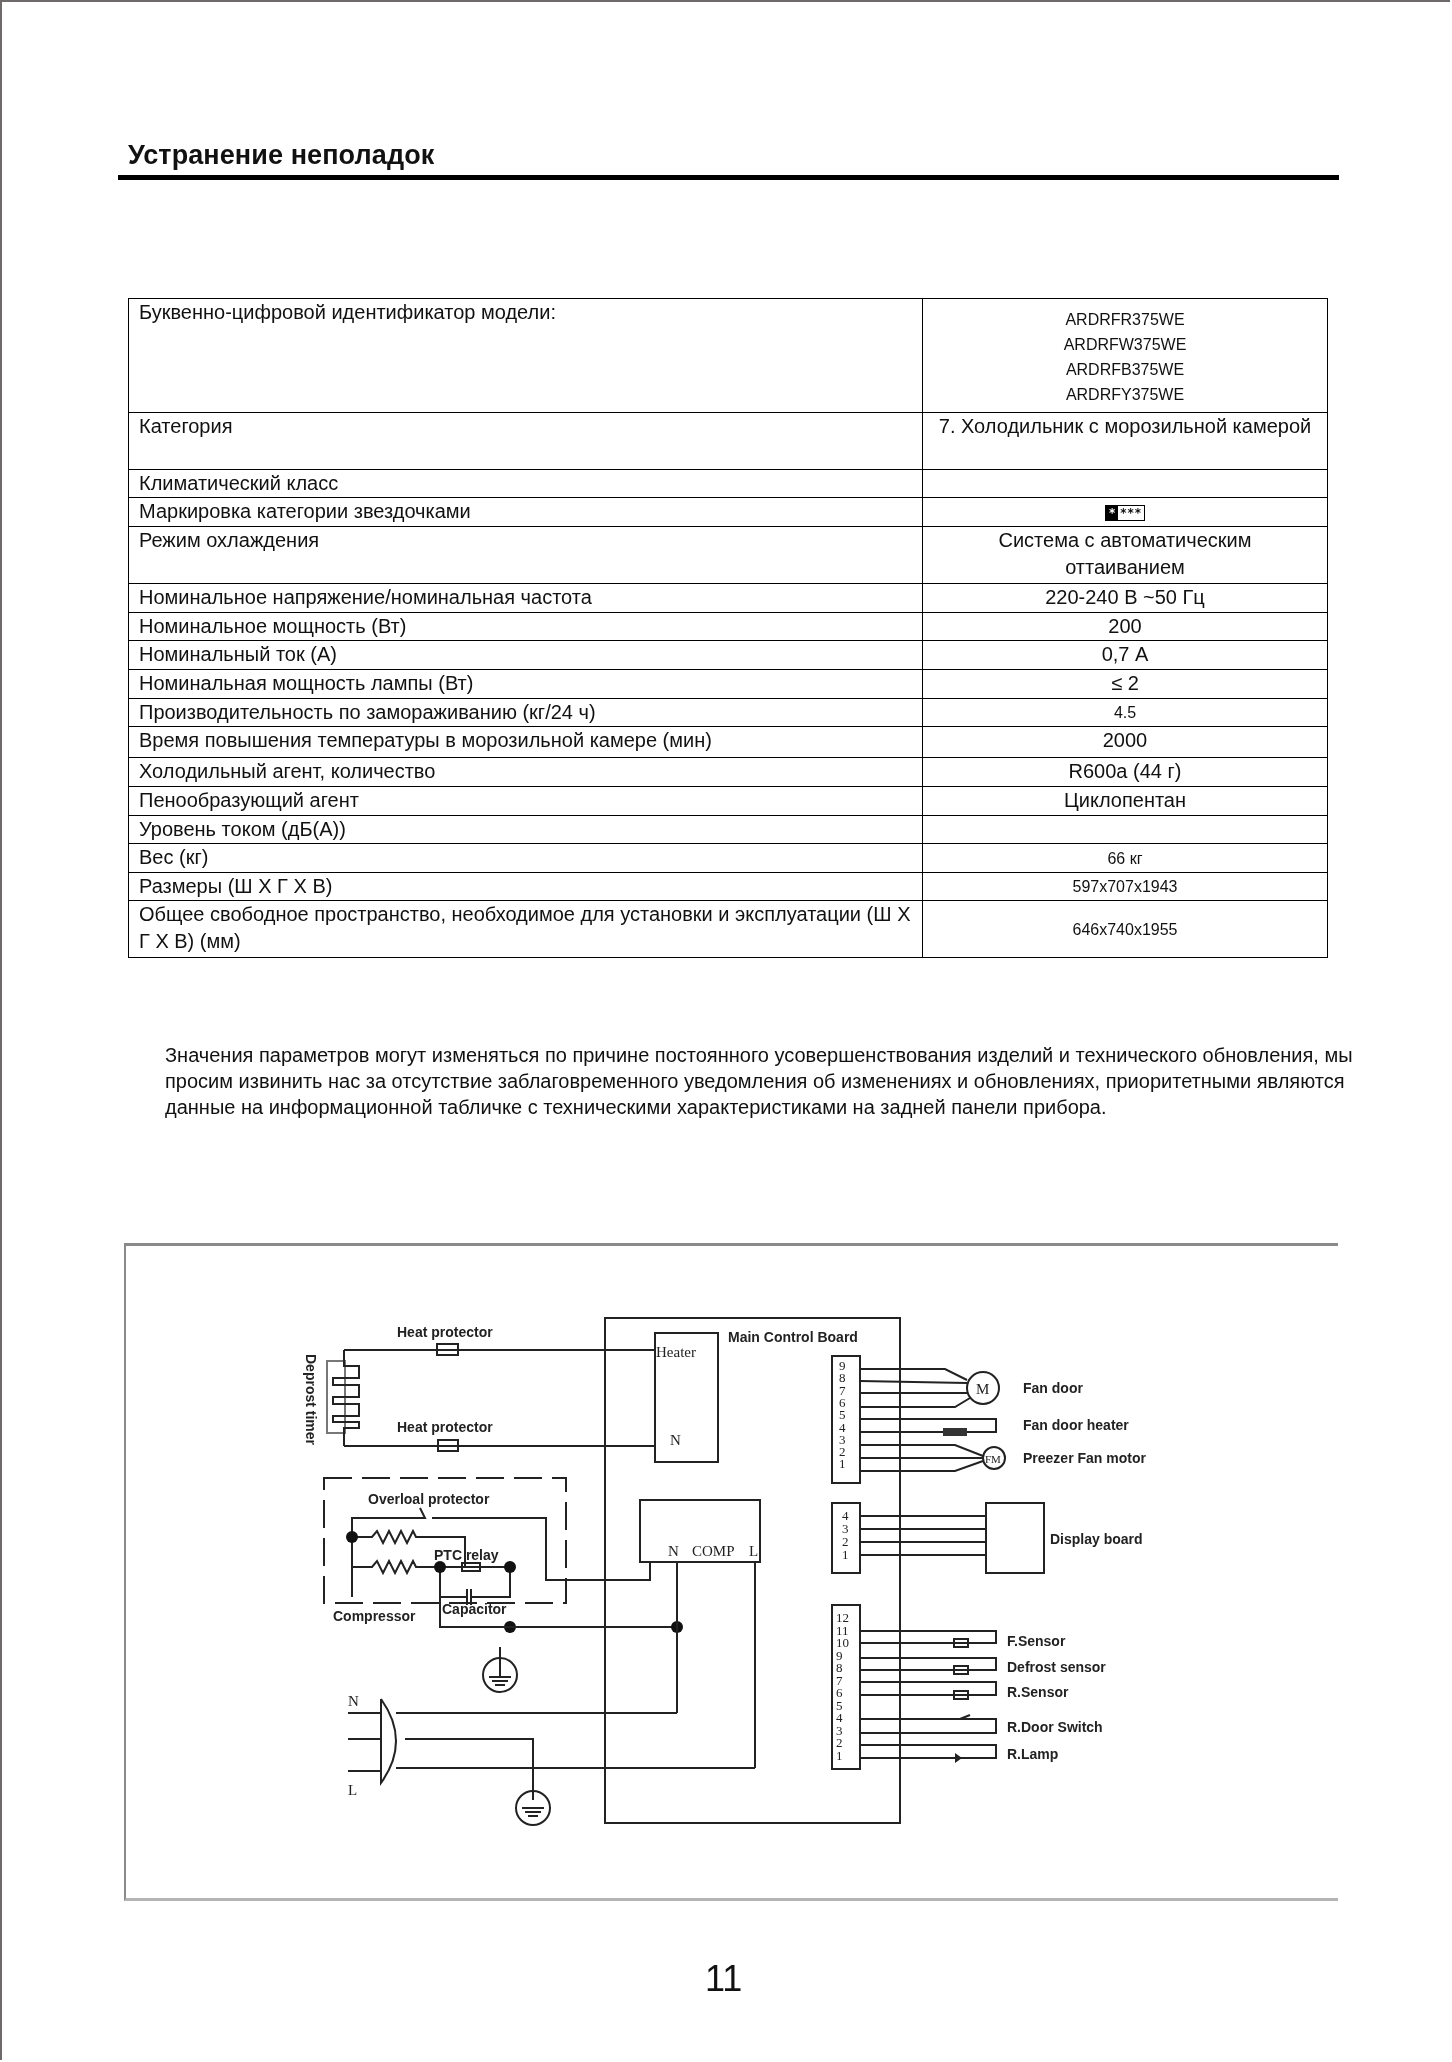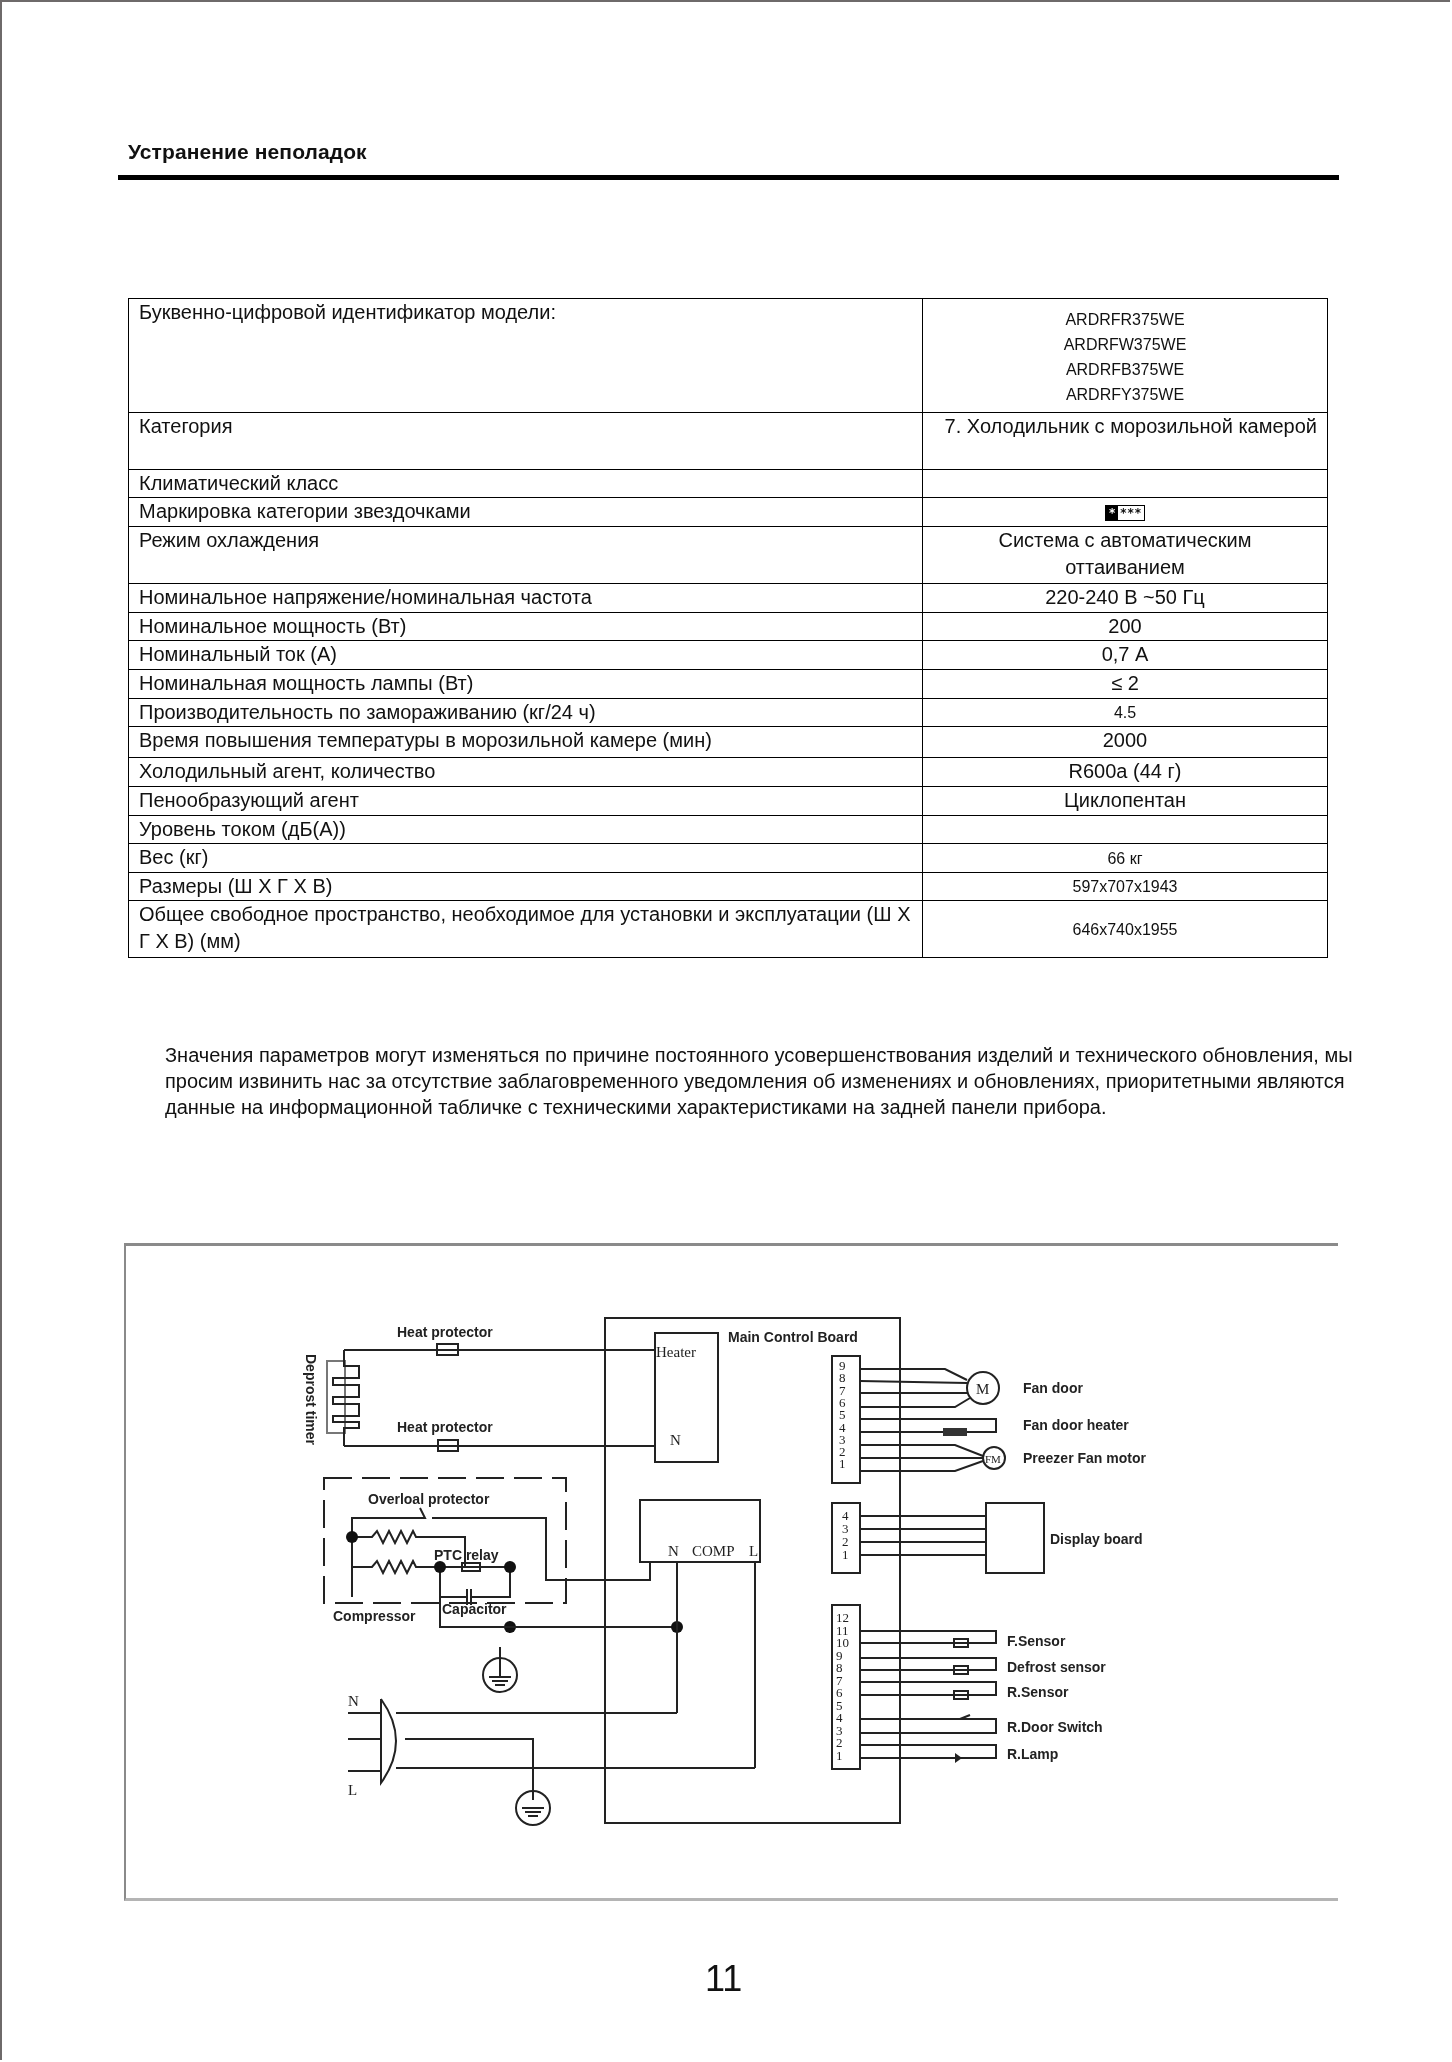--- a/index.html
+++ b/index.html
@@ -1,27 +1,27 @@
 <!DOCTYPE html>
 <html><head>
 <meta charset="utf-8">
 <style>
   html, body { margin: 0; padding: 0; background: #ffffff; }
   body { width: 1452px; height: 2062px; position: relative; overflow: hidden;
          font-family: "Liberation Sans", sans-serif; color: #111; }
   .page-border { position: absolute; left: 0; top: 0; width: 1450px; height: 2060px;
                  border-left: 2px solid #6e6a6a; border-top: 2px solid #6e6a6a; box-sizing: border-box; }
-  .heading { position: absolute; left: 128px; top: 140px; font-weight: bold; font-size: 21px; letter-spacing: 0.1px; }
+  .heading { position: absolute; left: 128px; top: 140px; font-weight: bold; font-size: 27px; letter-spacing: 0.1px; }
   .rule { position: absolute; left: 118px; top: 175px; width: 1221px; height: 5px; background: #000; }
   table.spec { position: absolute; left: 128px; top: 298px; width: 1200px; border-collapse: collapse;
                font-size: 20px; line-height: 27px; }
   table.spec td { border: 1.5px solid #000; padding: 0 10px; vertical-align: top; }
   table.spec td.lab { width: 773px; }
   table.spec td.val { text-align: center; }
-  table.spec td.val.left { text-align: right; }
+  table.spec td.val.left { text-align: center; }
   table.spec td.val.small { font-size: 16px; vertical-align: middle; }
   table.spec tr.models td.val { font-size: 16px; line-height: 25px; padding-top: 8px; padding-bottom: 4px; }
   .stars { display: inline-block; border: 1.5px solid #000; font-size: 12px; line-height: 14px;
            font-family: "DejaVu Sans", sans-serif; font-weight: bold; padding: 0 2px 0 0; vertical-align: middle; }
   .stars .s1 { background: #000; color: #fff; padding: 0 3px; }
   .stars .s3 { padding-left: 2px; letter-spacing: 1px; }
   .notice { position: absolute; left: 118px; top: 1042px; width: 1220px; font-size: 20px; line-height: 26px; margin-left: 47px; }
   .diagram-frame { position: absolute; left: 124px; top: 1243px; width: 1214px; height: 658px;
                    border-top: 3px solid #8a8a8a; border-left: 2px solid #8a8a8a; border-bottom: 3px solid #b4b4b4; box-sizing: border-box; }
   svg.diagram { position: absolute; left: 0; top: 0; }

